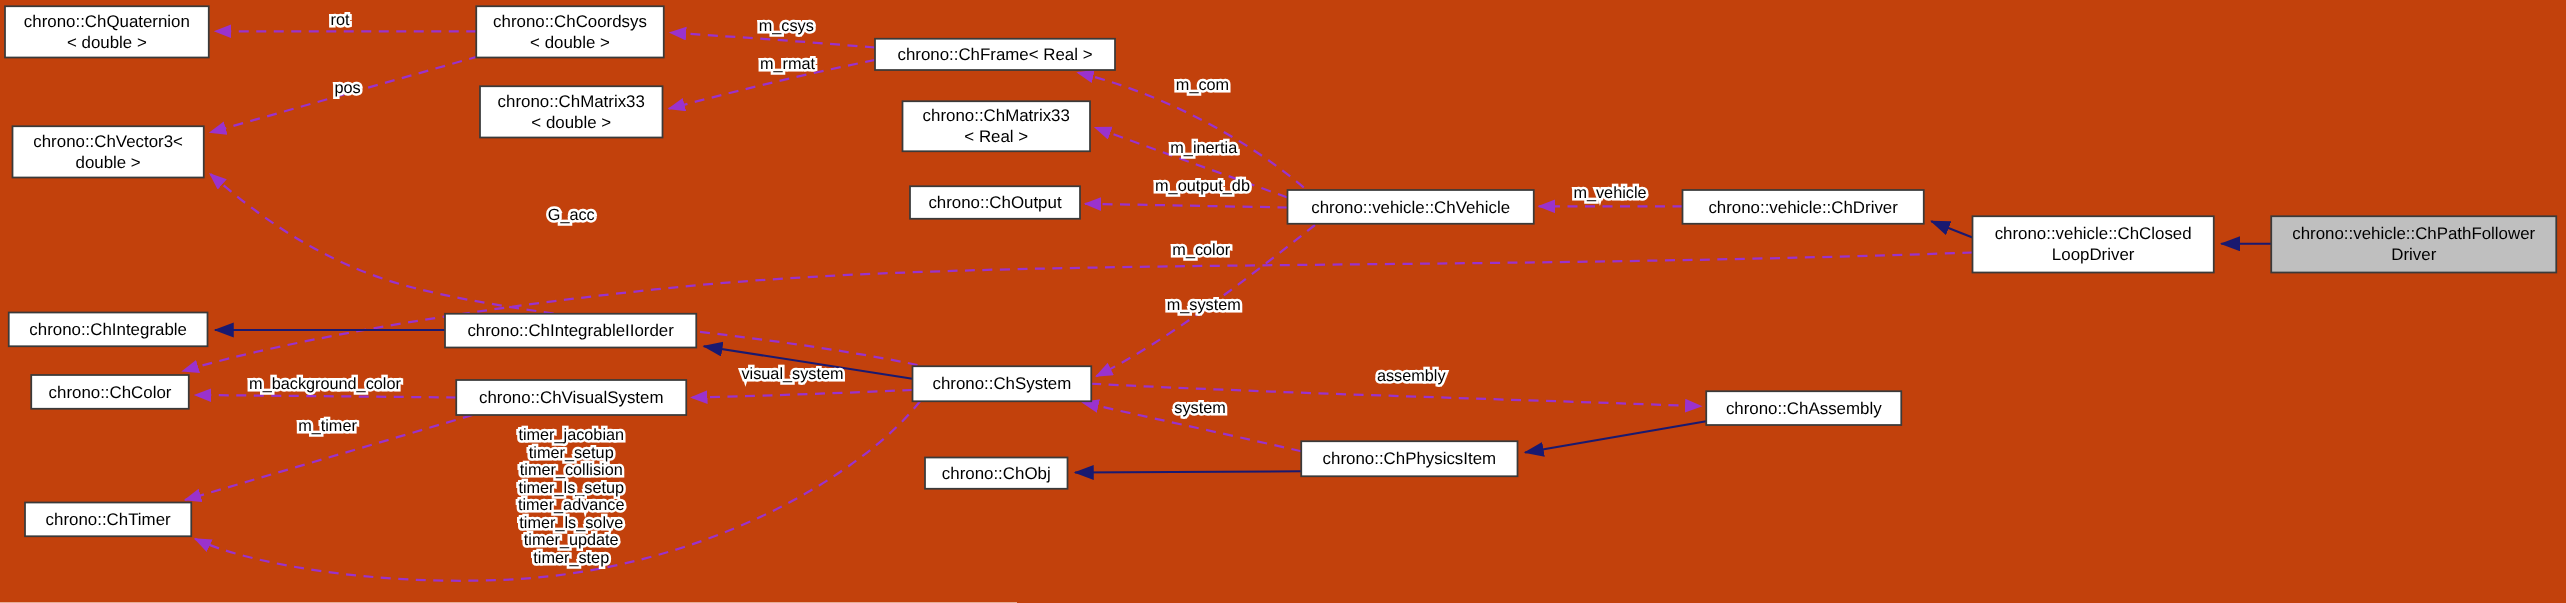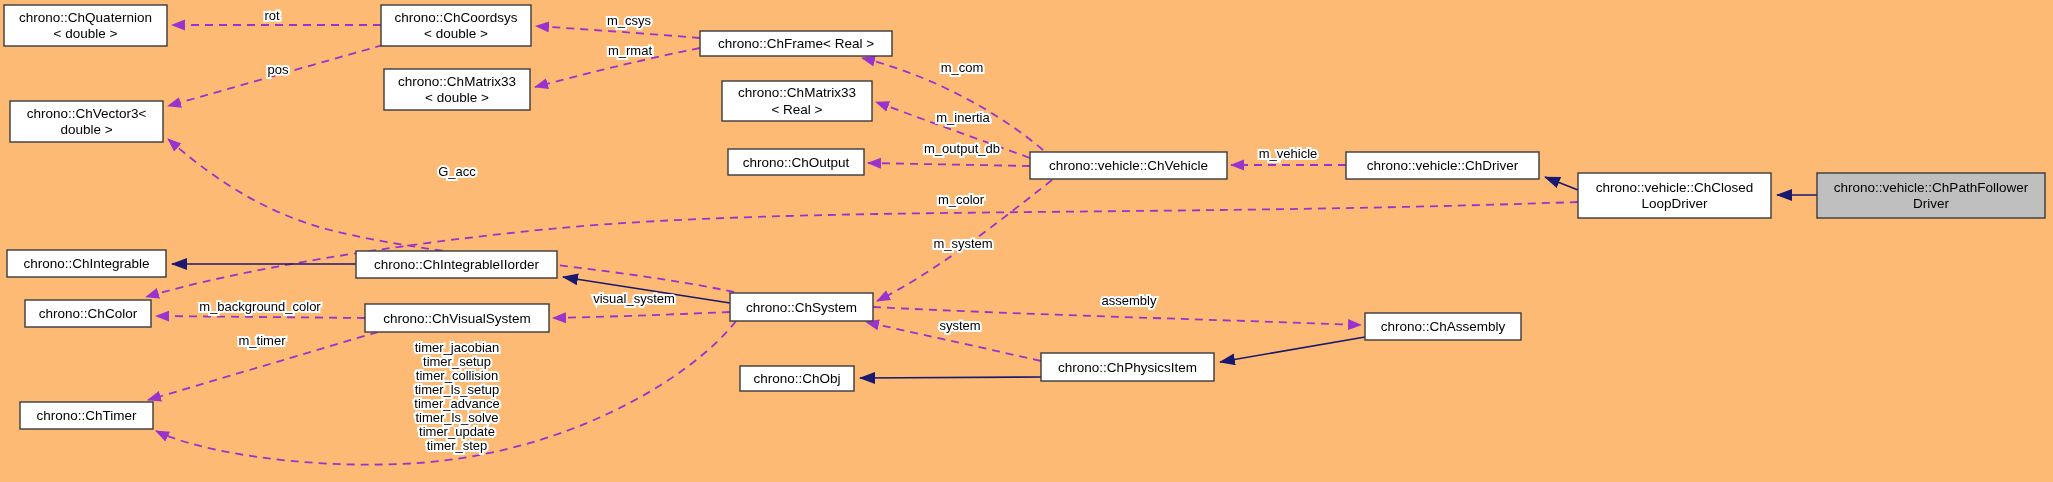--- a/index.html
+++ b/index.html
@@ -1,16 +1,16 @@
 <!DOCTYPE html>
 <html><head>
 <meta charset="utf-8">
 <style>
   html, body { margin: 0; padding: 0; background: #ffffff; }
-  #diagram-wrap { width: 2053px; height: 482px; position: relative; background: #fdba74; }
+  #diagram-wrap { width: 2053px; height: 482px; position: relative; background: #c2410c; }
   svg { display: block; font-family: "Liberation Sans", sans-serif; }
   .node-rect { stroke-width: 1.4; }
   .node-label { font-size: 13.5px; fill: #000000; text-anchor: middle; }
   .edge-label { font-size: 13px; fill: #000000; text-anchor: middle;
                 stroke: #ffffff; stroke-width: 4px; paint-order: stroke; }
   .edge-path { fill: none; }
   .edge-usage { stroke-dasharray: 8 6; stroke-width: 1.8; }
   .edge-inheritance { stroke-width: 1.6; }
 </style>
 </head>

